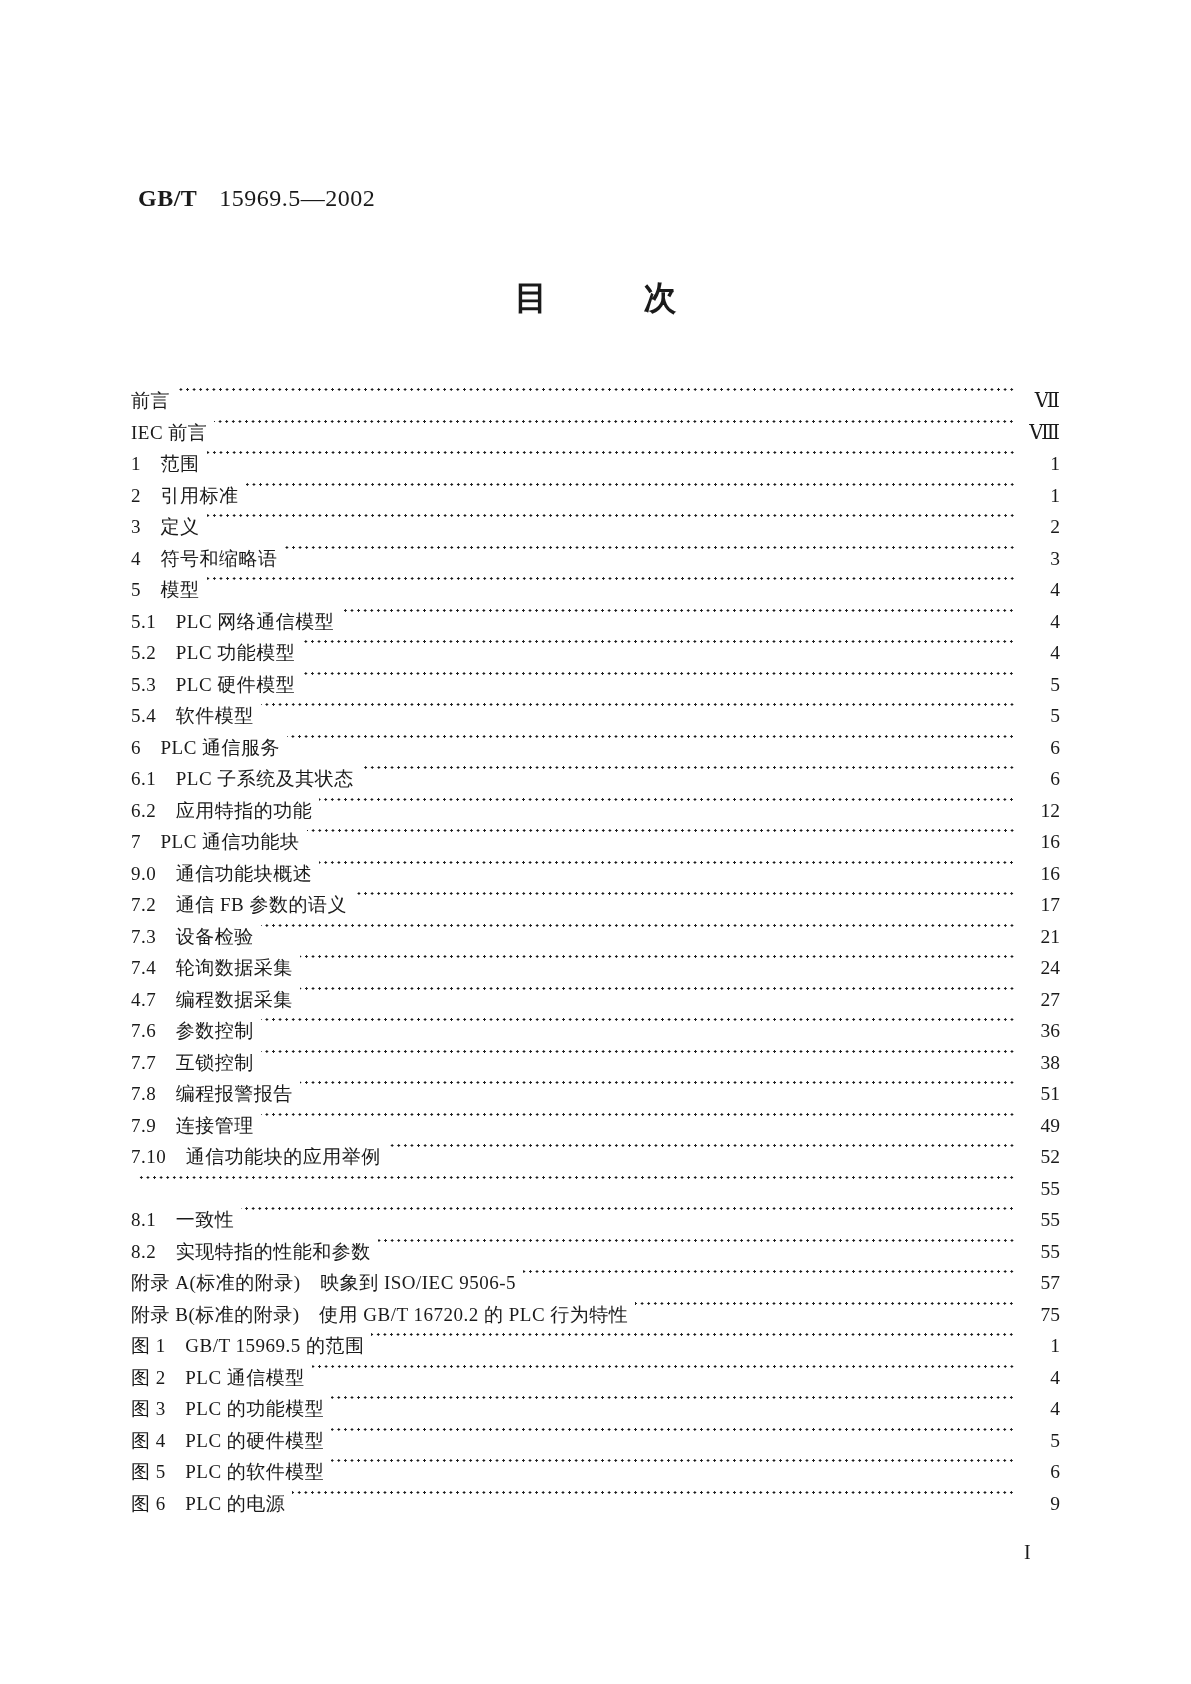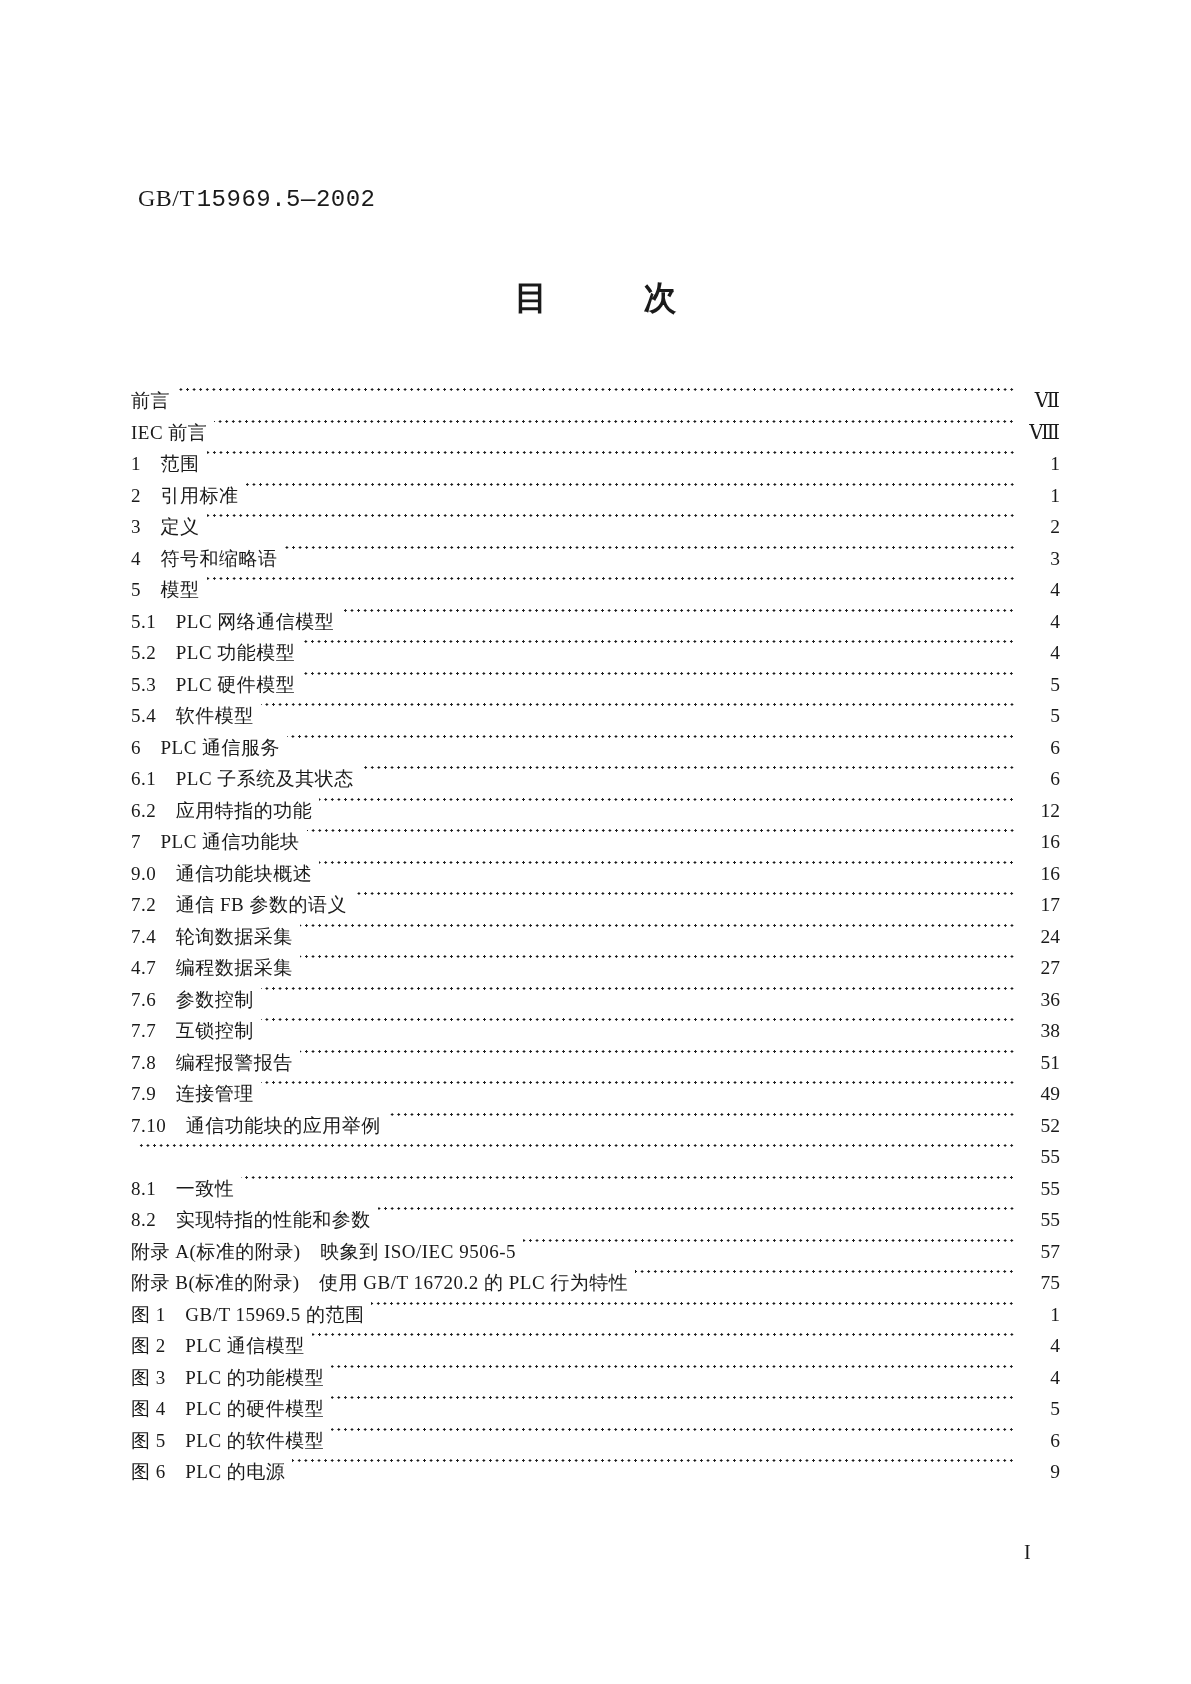--- a/index.html
+++ b/index.html
@@ -11,24 +11,24 @@
     background:var(--paper);
     color:var(--ink);
     font-family:"Liberation Serif","DejaVu Serif",serif;
     overflow:hidden;
   }
   
   .std-code {
     position:absolute; left:138px; top:186px;
     font-size:24px; line-height:24px; white-space:nowrap;
   }
-  .std-code .prefix { font-weight:400; letter-spacing:0.5px; }
+  .std-code .prefix { font-weight:700; letter-spacing:0.5px; }
   .std-code .number {
-    font-family:Liberation Mono, monospace;
-    font-weight:400; font-size:24px; margin-left:2px; letter-spacing:0.5px;
+    font-family:Liberation Serif, serif;
+    font-weight:400; font-size:24px; margin-left:22px; letter-spacing:0.5px;
   }
   
   .title {
     position:absolute; left:0; top:282px; width:100%;
     margin:0; display:flex; justify-content:center; gap:96px;
     font-size:33px; line-height:33px; font-weight:700;
   }
   
   .toc {
     position:absolute; left:131px; top:385px; width:929px;
@@ -167,20 +167,25 @@
     <span class="leader"></span>
     <span class="toc-page">16</span>
   </div>
 
   <div class="toc-row">
     <span class="toc-label">7.2　通信 FB 参数的语义</span>
     <span class="leader"></span>
     <span class="toc-page">17</span>
   </div>
 
+  <div class="toc-row">
+    <span class="toc-label">7.3　设备检验</span>
+    <span class="leader"></span>
+    <span class="toc-page">21</span>
+  </div>
 
   <div class="toc-row">
     <span class="toc-label">7.4　轮询数据采集</span>
     <span class="leader"></span>
     <span class="toc-page">24</span>
   </div>
 
   <div class="toc-row">
     <span class="toc-label">4.7　编程数据采集</span>
     <span class="leader"></span>

